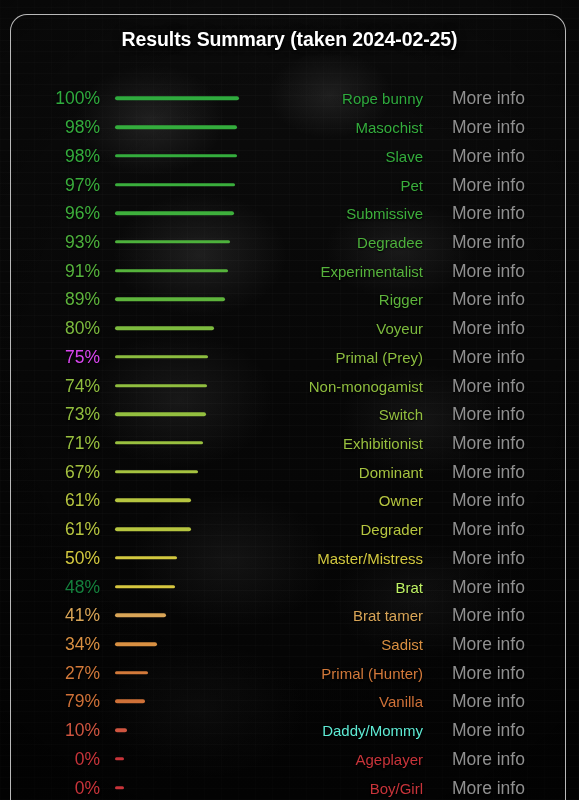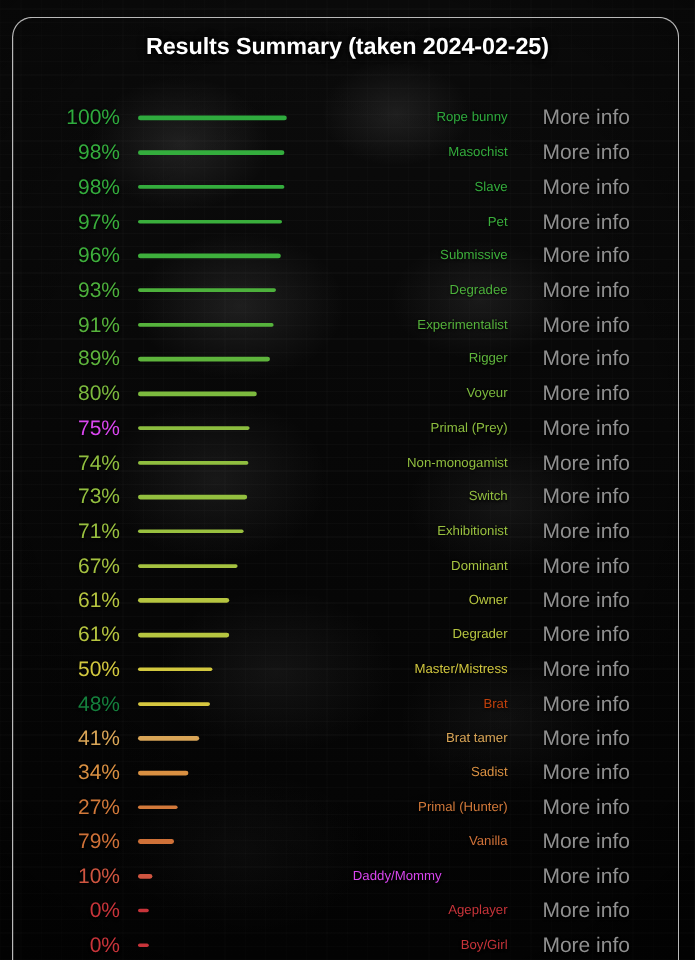--- a/index.html
+++ b/index.html
@@ -75,21 +75,21 @@
     top:50%;transform:translateY(-50%);
     height:10px;
   }
   .bar{
     position:absolute;left:0;top:50%;transform:translateY(-50%);
     height:3.5px;border-radius:2px;
   }
   .label{
     position:absolute;left:239px;width:184px;text-align:right;
     top:50%;transform:translateY(-50%);
-    font-size:11px;white-space:nowrap;
+    font-size:15px;white-space:nowrap;
     text-shadow:0 1px 2px #000;
   }
   .more{
     position:absolute;left:452px;width:100px;text-align:left;
     top:50%;transform:translateY(-50%);
     font-size:17.5px;color:#909090;white-space:nowrap;
     text-shadow:0 1px 2px #000;
   }
 </style>
 </head>
@@ -238,21 +238,21 @@
           <div class="bar" style="width: 62px; background: rgb(210, 200, 63);"></div>
         </div>
         <div class="label" style="color: rgb(210, 200, 63);">Master/Mistress</div>
         <div class="more">More info</div>
       </div>
       <div class="row">
         <div class="pct" style="color: #15803d;">48%</div>
         <div class="bar-track">
           <div class="bar" style="width: 59.52px; background: rgb(214, 199, 63);"></div>
         </div>
-        <div class="label" style="color: #c2410c;">Brat</div>
+        <div class="label" style="color: #bef264;">Brat</div>
         <div class="more">More info</div>
       </div>
       <div class="row">
         <div class="pct" style="color: rgb(217, 165, 87);">41%</div>
         <div class="bar-track">
           <div class="bar" style="width: 50.84px; background: rgb(217, 165, 87);"></div>
         </div>
         <div class="label" style="color: rgb(217, 165, 87);">Brat tamer</div>
         <div class="more">More info</div>
       </div>
@@ -278,21 +278,21 @@
           <div class="bar" style="width: 29.76px; background: rgb(207, 113, 56);"></div>
         </div>
         <div class="label" style="color: rgb(207, 113, 56);">Vanilla</div>
         <div class="more">More info</div>
       </div>
       <div class="row">
         <div class="pct" style="color: rgb(207, 85, 64);">10%</div>
         <div class="bar-track">
           <div class="bar" style="width: 12.4px; background: rgb(207, 85, 64);"></div>
         </div>
-        <div class="label" style="color: #d946ef; text-align: center;">Daddy/Mommy</div>
+        <div class="label" style="color: #5eead4;">Daddy/Mommy</div>
         <div class="more">More info</div>
       </div>
       <div class="row">
         <div class="pct" style="color: rgb(200, 52, 58);">0%</div>
         <div class="bar-track">
           <div class="bar" style="width: 9px; background: rgb(200, 52, 58);"></div>
         </div>
         <div class="label" style="color: rgb(200, 52, 58);">Ageplayer</div>
         <div class="more">More info</div>
       </div>

